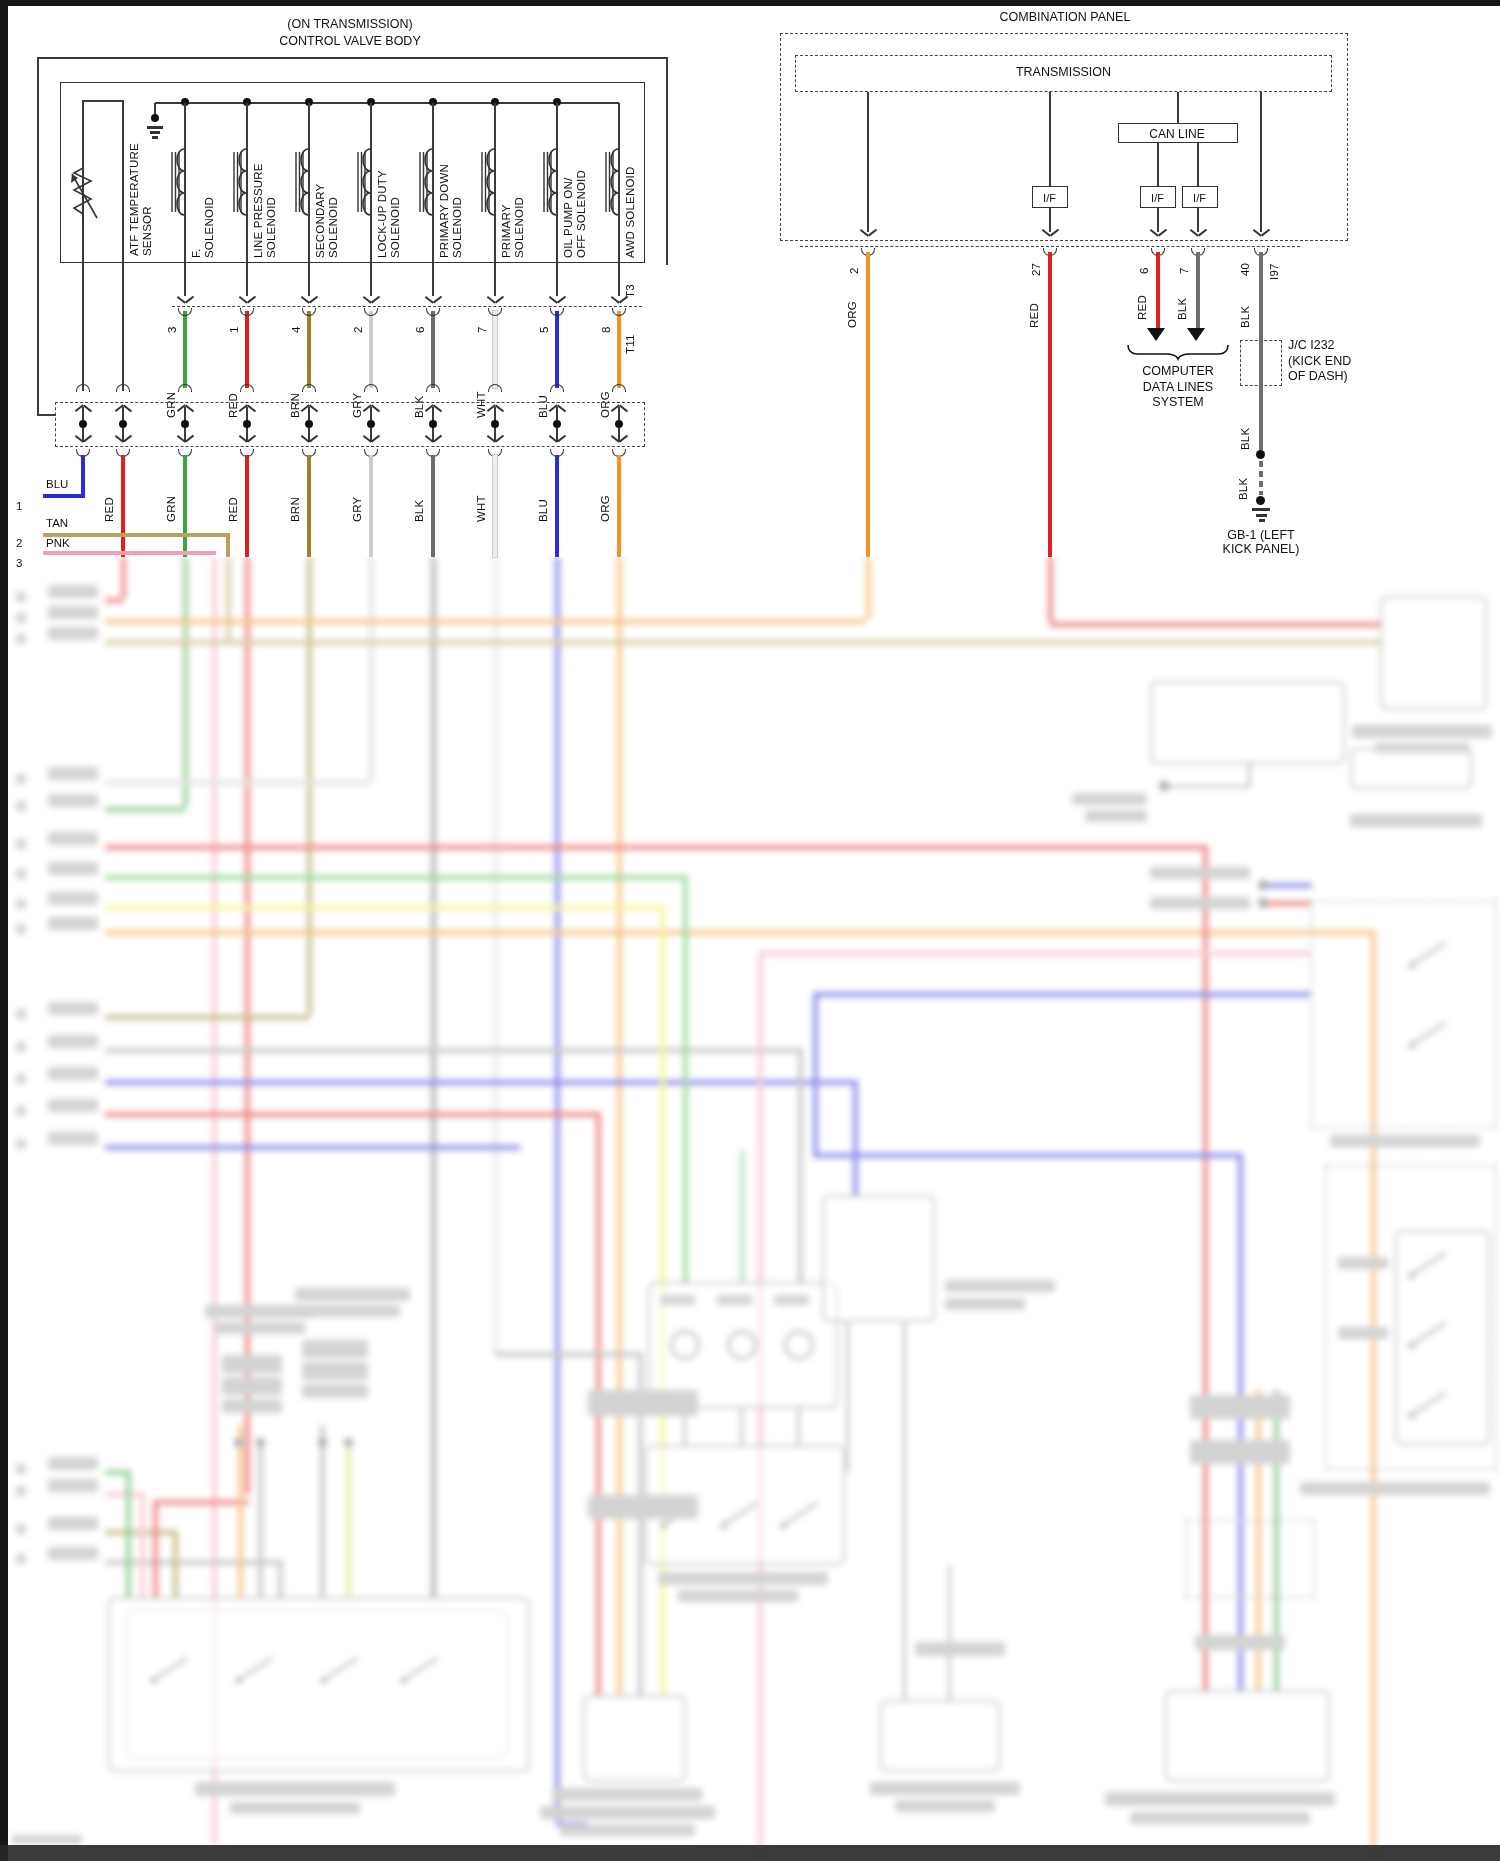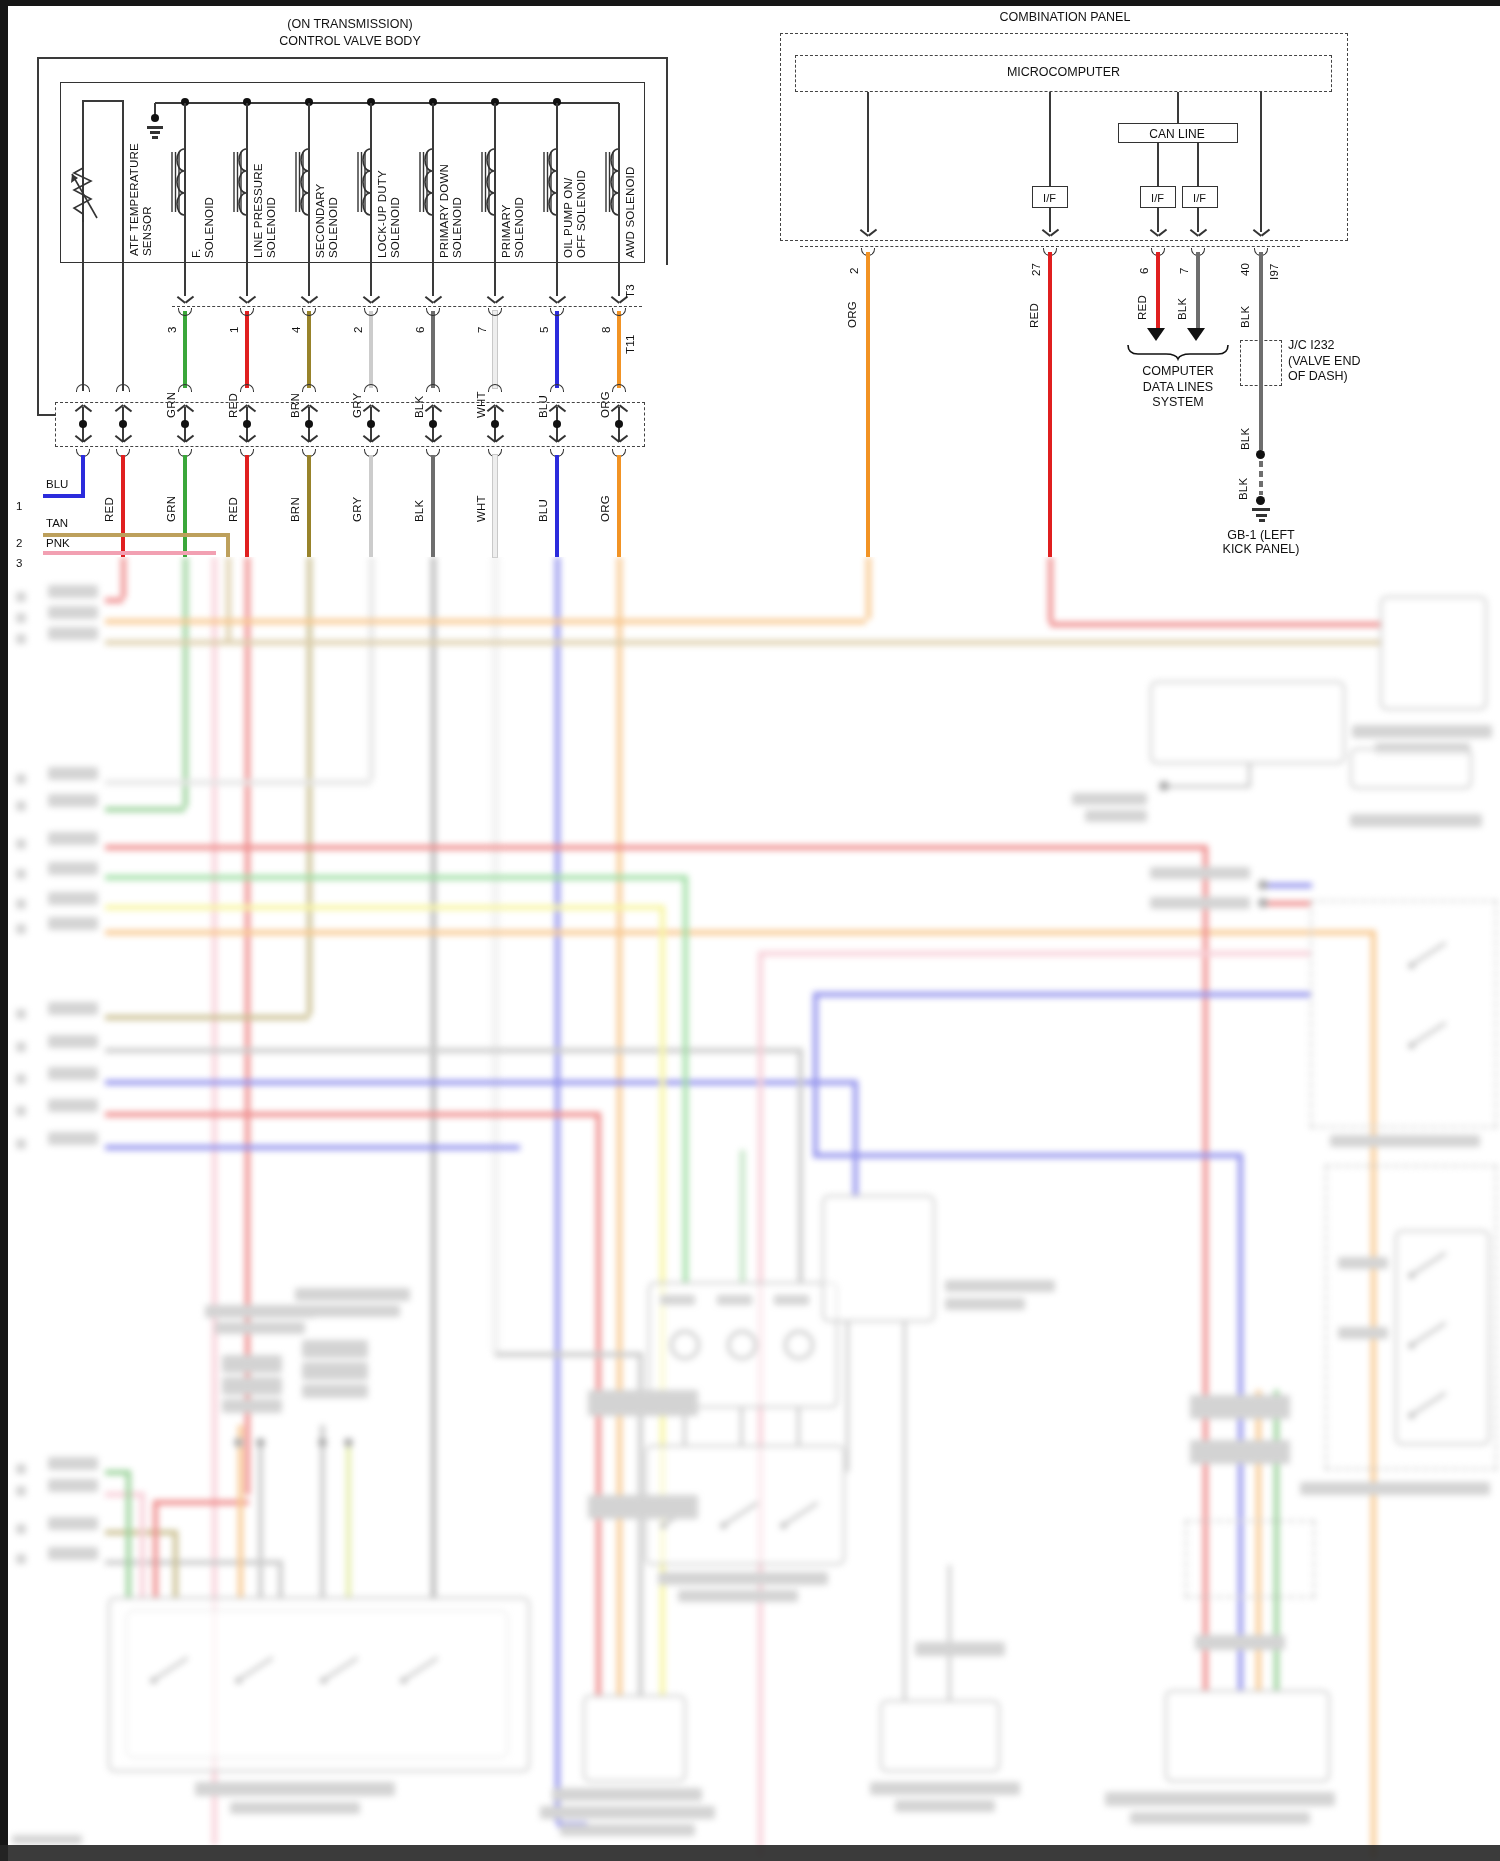--- a/index.html
+++ b/index.html
@@ -305,21 +305,21 @@
     <div class="hlabel" style="left:16px;top:536px">2</div>
     <i class="wh c-pnk" style="left:43px;top:551px;width:173px"></i>
     <div class="hlabel" style="left:46px;top:536px">PNK</div>
     <div class="hlabel" style="left:16px;top:556px">3</div>
   </div>
 
   <div>
     <div class="hlabel ctr" style="left:930px;top:10px;width:270px;font-size:12.5px">COMBINATION PANEL</div>
     <div class="dash-box" style="left:780px;top:33px;width:568px;height:208px"></div>
     <div class="dash-box" style="left:795px;top:55px;width:537px;height:37px"></div>
-    <div class="hlabel ctr" style="left:795px;top:65px;width:537px;font-size:12.5px">MICROCOMPUTER</div>
+    <div class="hlabel ctr" style="left:795px;top:65px;width:537px;font-size:12.5px">TRANSMISSION</div>
     <i class="lv" style="left:867px;top:92px;height:140px"></i>
     <i class="lv" style="left:1049px;top:92px;height:94px"></i>
     <i class="lv" style="left:1177px;top:92px;height:31px"></i>
     <i class="lv" style="left:1260px;top:92px;height:140px"></i>
     <div class="solid-box" style="left:1118px;top:123px;width:120px;height:20px">
         <div class="hlabel ctr" style="left:0;top:3px;width:116px;font-size:12px">CAN LINE</div>
       </div>
     <i class="lv" style="left:1157px;top:143px;height:43px"></i>
     <i class="lv" style="left:1197px;top:143px;height:43px"></i>
     <div class="solid-box" style="left:1032px;top:186px;width:36px;height:22px">
@@ -365,21 +365,21 @@
     <i class="tri" style="left:1187px;top:328px"></i>
     <svg class="abs" style="left:1126px;top:344px" width="104" height="18">
         <path d="M2,1 Q2,10 12,10 L40,10 Q50,10 52,15 Q54,10 64,10 L92,10 Q102,10 102,1" fill="none" stroke="#111" stroke-width="1.6"></path>
       </svg>
     <div class="hlabel ctr" style="left:1098px;top:364px;width:160px;font-size:12.5px;line-height:15.5px">COMPUTER
 DATA LINES
 SYSTEM</div>
     <div class="dash-box" style="left:1240px;top:340px;width:42px;height:46px"></div>
     <i class="wv c-blk" style="left:1259px;top:340px;height:46px"></i>
     <div class="hlabel" style="left:1288px;top:338px;width:130px;font-size:12.5px;line-height:15.5px">J/C I232
-(VALVE END
+(KICK END
 OF DASH)</div>
     <i class="wv c-blk" style="left:1259px;top:386px;height:64px"></i>
     <div class="vlabel" style="left:1239px;top:394px;height:56px">BLK</div>
     <i class="dot" style="left:1256px;top:450px;width:9px;height:9px"></i>
     <i class="wv" style="left:1259px;top:461px;height:34px;background:repeating-linear-gradient(#6e6e6e 0 6px,transparent 6px 10px)"></i>
     <div class="vlabel" style="left:1237px;top:450px;height:50px">BLK</div>
     <i class="dot" style="left:1256px;top:496px;width:9px;height:9px"></i>
     <i class="gb" style="left:1252px;top:508px;width:18px"></i>
     <i class="gb" style="left:1256px;top:514px;width:11px"></i>
     <i class="gb" style="left:1259px;top:519px;width:6px"></i>

